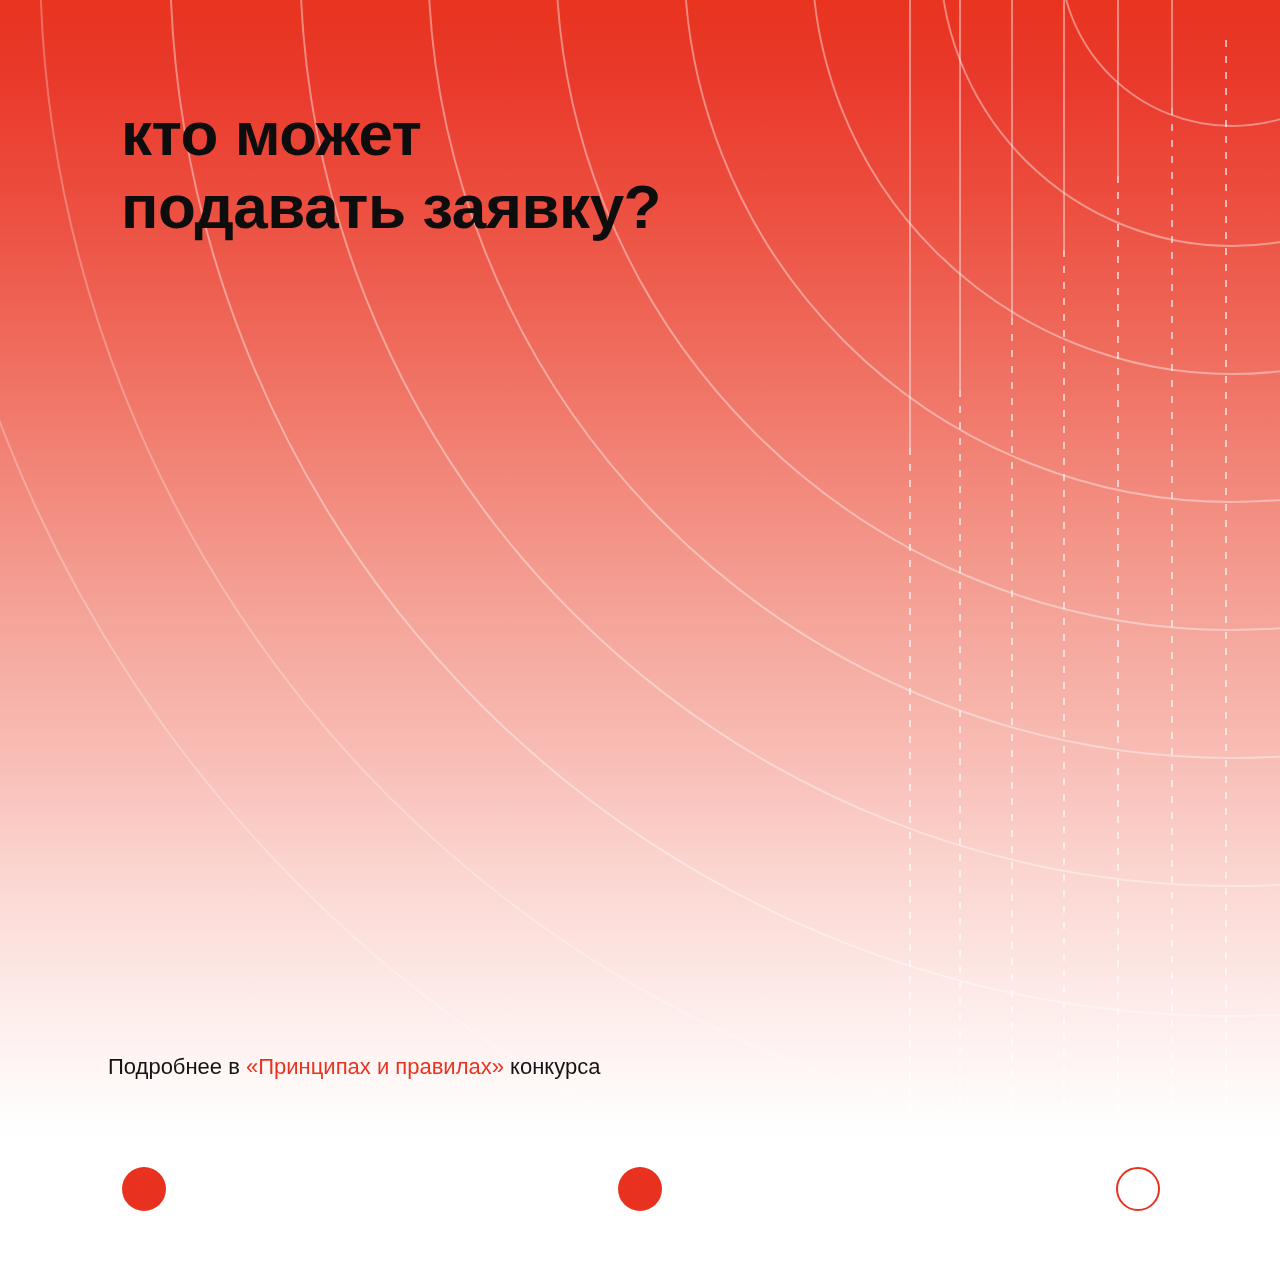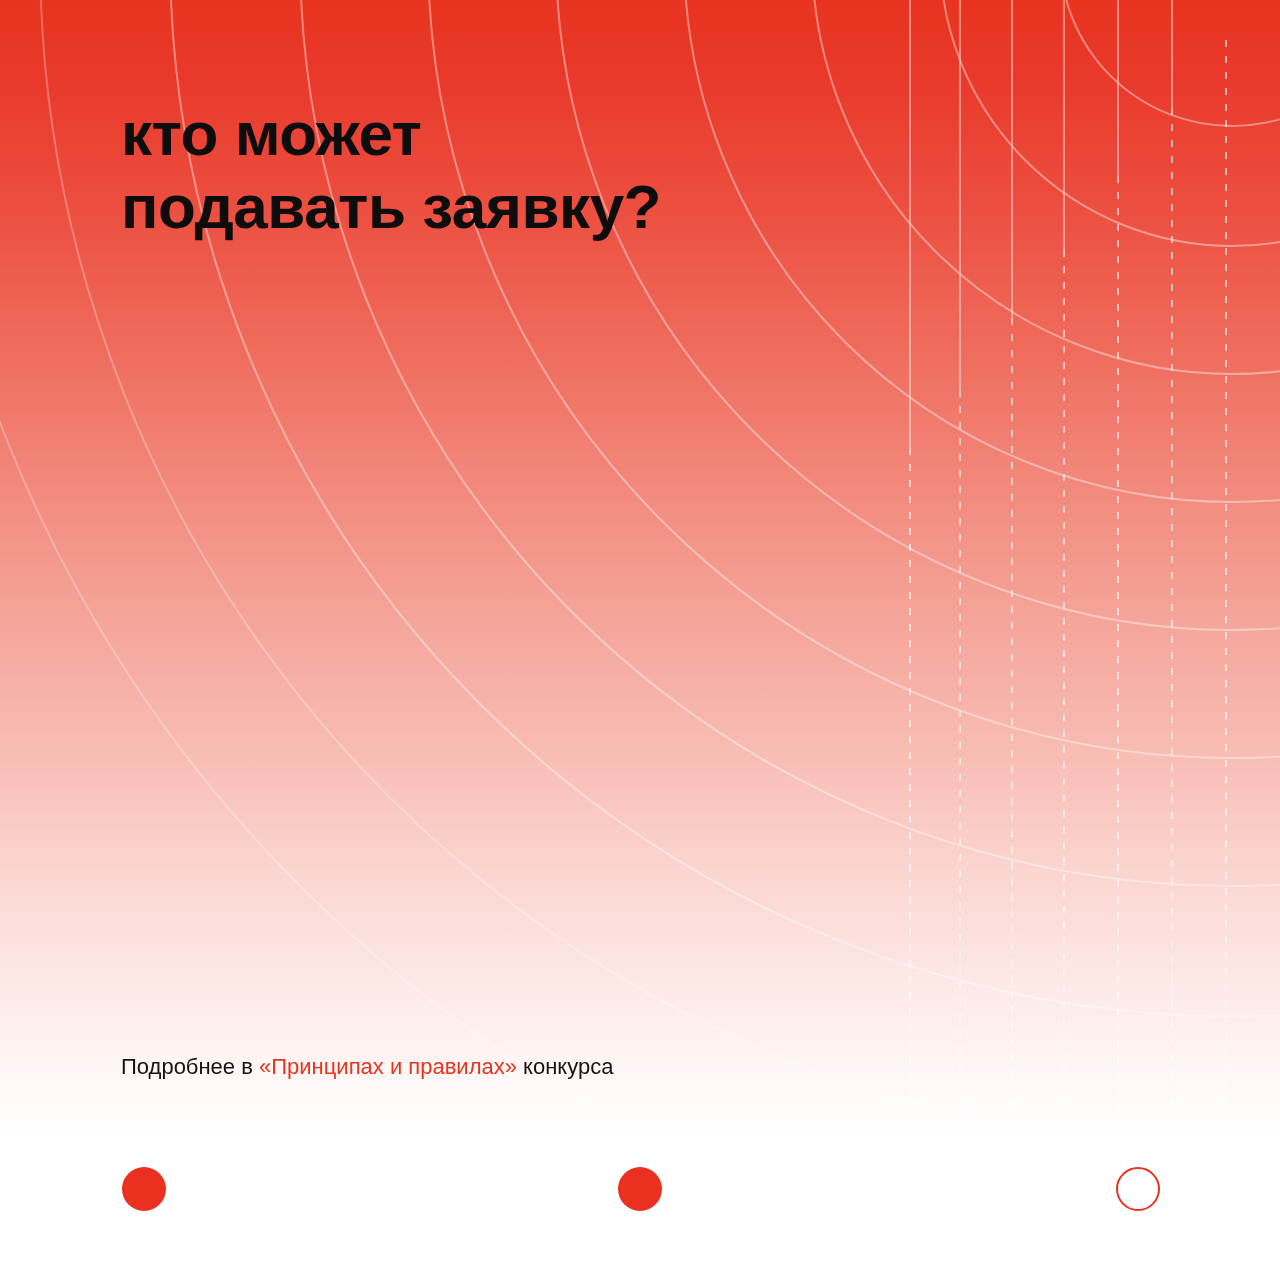--- a/index.html
+++ b/index.html
@@ -104,21 +104,21 @@
     color: #111111;
     font-size: 38px;
     line-height: 53.5px;
     font-weight: 400;
     letter-spacing: -0.1px;
     white-space: pre-line;
   }
 
   .footnote {
     position: absolute;
-    left: 121px;
+    left: 108px;
     top: 1052px;
     margin: 0;
     color: #141414;
     font-size: 22px;
     line-height: 30px;
     font-weight: 400;
     white-space: nowrap;
   }
   .footnote .link {
     color: #e8341f;

